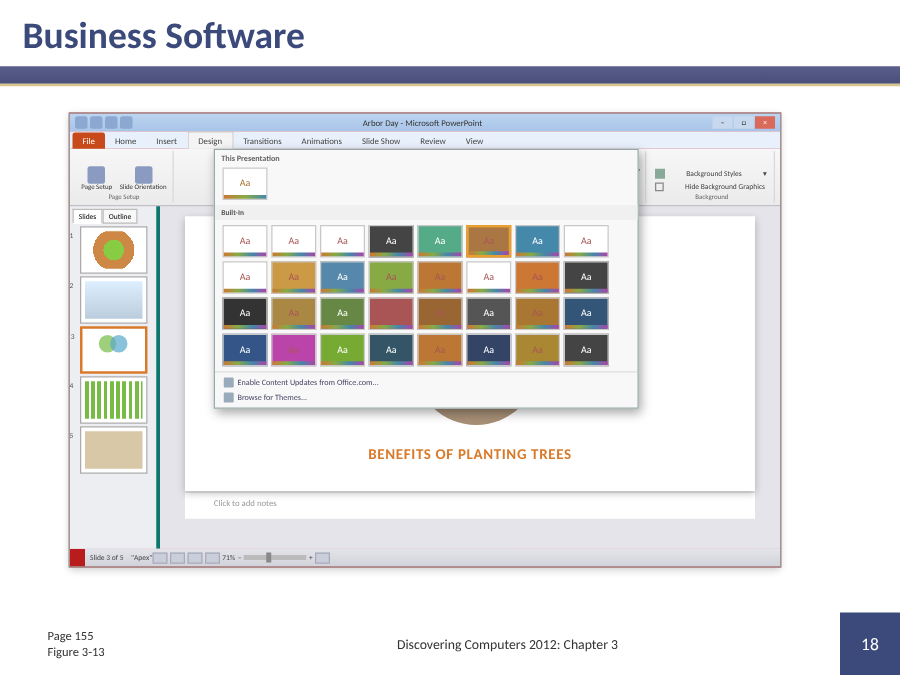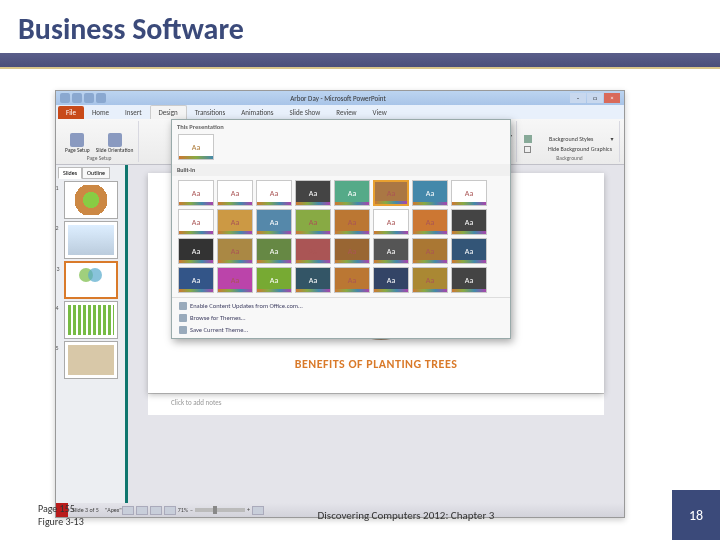--- a/index.html
+++ b/index.html
@@ -1,19 +1,19 @@
 <!DOCTYPE html>
 <html><head>
 <meta charset="utf-8">
 <style>
 *{margin:0;padding:0;box-sizing:border-box;font-family:"Segoe UI",Calibri,Arial,sans-serif}
 body{width:720px;height:540px;background:#fff;position:relative;overflow:hidden}
 .slide-title{font-size:30px;font-weight:700;color:#3b4a7a;padding:10px 0 6px 18px}
 .title-bar{height:16px;background:linear-gradient(#5a5e8a,#4a4e7a);border-bottom:2px solid #d8c58a}
-.screenshot{position:absolute;left:55px;top:90px;width:570px;height:428px;border:1px solid #999;background:#b91c1c;box-shadow:0 2px 6px rgba(0,0,0,.2);font-size:8px}
+.screenshot{position:absolute;left:55px;top:90px;width:570px;height:364px;border:1px solid #999;background:#b91c1c;box-shadow:0 2px 6px rgba(0,0,0,.2);font-size:8px}
 .win-top{height:14px;background:linear-gradient(#bcd4f0,#a8c4e8);display:flex;align-items:center;padding:0 4px;gap:2px}
 .qat-btn{width:10px;height:10px;background:#8aa8d0;border-radius:2px}
 .win-title{flex:1;text-align:center;font-size:7px;color:#333}
 .win-ctrl{display:flex;gap:1px}
 .wc{width:16px;height:10px;background:#c8d8ee;font-size:6px;text-align:center;line-height:10px}
 .wc.cl{background:#d96a5a;color:#fff}
 .tabs{height:14px;background:#e8f0fb;display:flex;align-items:flex-end;padding-left:2px}
 .tab{padding:2px 8px;font-size:7px;color:#444;cursor:pointer}
 .tab.file{background:#c84a1a;color:#fff;border-radius:2px 2px 0 0}
 .tab.active{background:#f4f4f4;border:1px solid #ccc;border-bottom:none;border-radius:2px 2px 0 0}
@@ -178,24 +178,20 @@
       </div>
     <div class="gal-ftr">
       <div class="gal-link">
           <div class="li"></div>
           <span>Enable Content Updates from Office.com...</span>
         </div>
       <div class="gal-link">
           <div class="li"></div>
           <span>Browse for Themes...</span>
         </div>
-      <div class="gal-link">
-          <div class="li"></div>
-          <span>Save Current Theme...</span>
-        </div>
     </div>
   </div>
 
   <div class="content">
     <div class="thumbs">
       <div class="thumbs-tabs">
         <div class="tt ac">Slides</div>
         <div class="tt">Outline</div>
       </div>
       <div class="sl-th">

